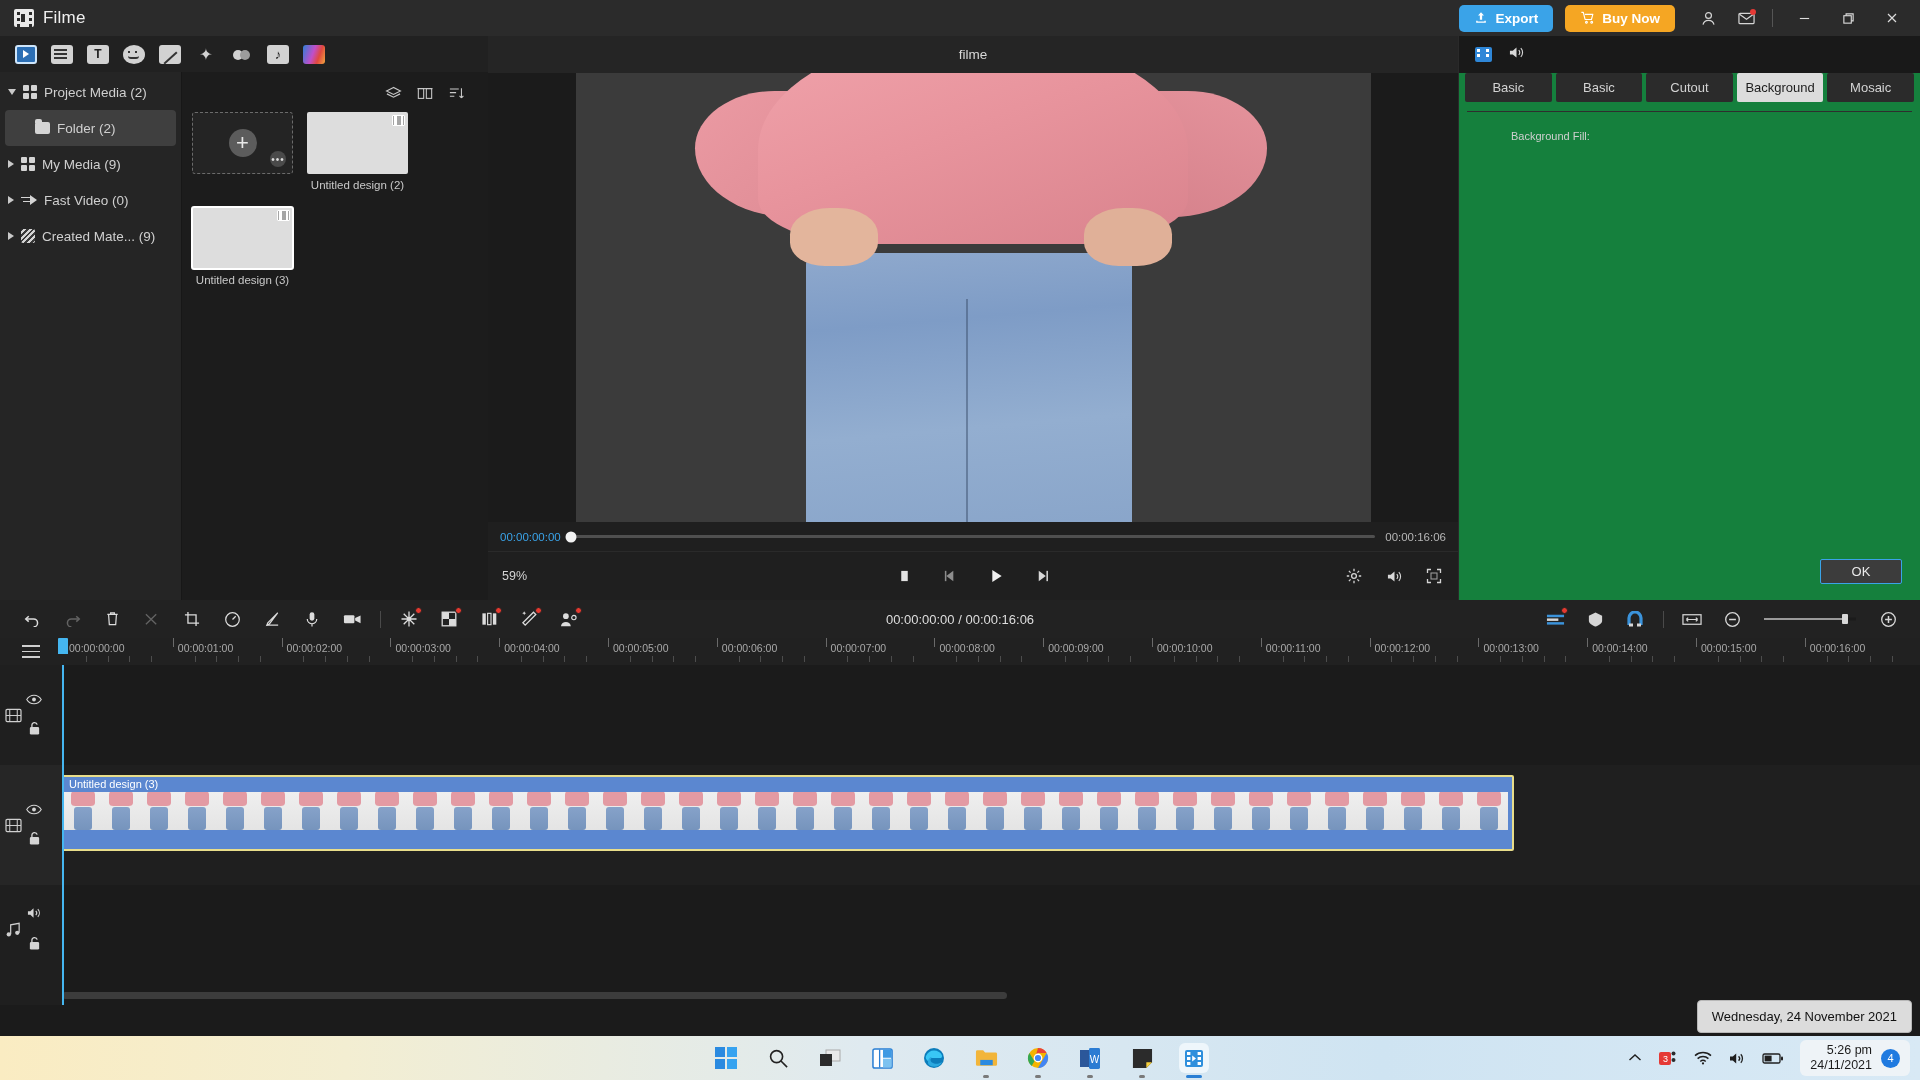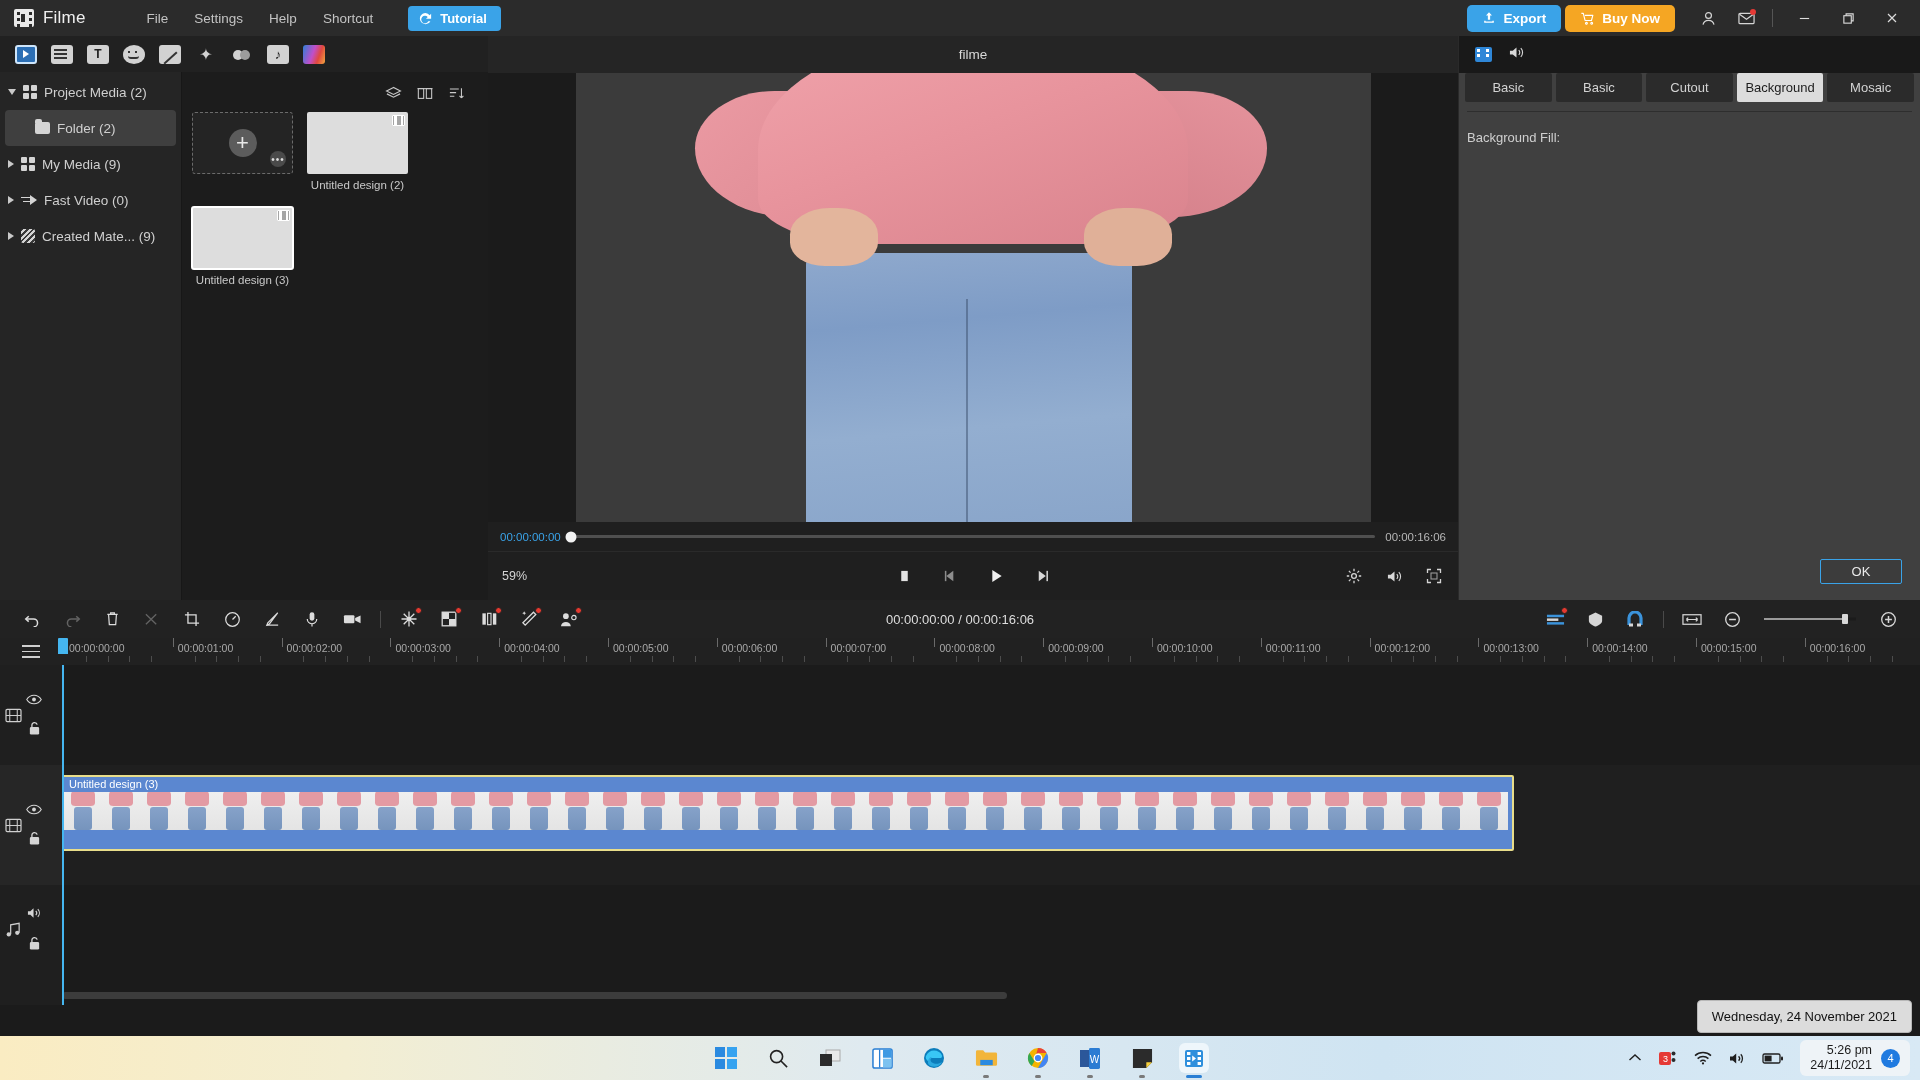--- a/index.html
+++ b/index.html
@@ -37,21 +37,21 @@
     cursor:pointer;
   }
   .tut-ic { width:15px; height:15px; display:inline-block; }
   .tb-right { margin-left:auto; display:flex; align-items:center; gap:0; padding-right:6px; }
   .btn-export, .btn-buy {
     display:flex; align-items:center; gap:7px;
     font-size:13.5px; font-weight:bold; color:#fff;
     border-radius:5px; padding:6px 15px; cursor:pointer;
   }
   .btn-export { background:#3aa3e8; }
-  .btn-buy { background:#f5a623; margin-left:4px;align-items:flex-end; }
+  .btn-buy { background:#f5a623; margin-left:12px; }
   .tb-icon {
     width:34px; height:30px; display:flex; align-items:center; justify-content:center;
     cursor:pointer; position:relative;
   }
   .tb-icon.user { margin-left:16px; }
   .tb-icon.mail { margin-left:4px; }
   .maildot { position:absolute; right:7px; top:6px; width:6px; height:6px; border-radius:50%; background:#e53935; }
   .tb-div { width:1px; height:18px; background:#555; margin:0 9px; }
   .winbtn { width:44px; height:34px; display:flex; align-items:center; justify-content:center; cursor:pointer; }
 
@@ -180,31 +180,31 @@
   .scrub-knob { position:absolute; left:0; top:50%; transform:translate(-50%,-50%);
     width:11px;height:11px;border-radius:50%;background:#f2f2f2; cursor:pointer; }
   .ctrl-row { height:49px; display:flex; align-items:center; padding:0 14px; background:#1f1f1f;
     border-top:1px solid #2a2a2a; position:relative; }
   .zoom-pct { font-size:12.5px; color:#d5d5d5; }
   .transport { position:absolute; left:50%; transform:translateX(-50%); display:flex; align-items:center; gap:26px; }
   .t-btn { cursor:pointer; display:flex; align-items:center; justify-content:center; width:20px; height:20px; }
   .ctrl-right { margin-left:auto; display:flex; align-items:center; gap:20px; }
 
   
-  .rightpanel { position:absolute; left:1458px; top:36px; width:462px; height:564px; background:#404040;
+  .rightpanel { position:absolute; left:1458px; top:36px; width:462px; height:564px; background:#15803d;
     border-left:1px solid #2a2a2a; }
   .rp-head { height:37px; display:flex; align-items:center; gap:16px; padding-left:16px; background:#191919; }
   .rp-tabs { display:flex; padding:0 6px; gap:4px; }
   .rp-tab {
     flex:1; text-align:center; font-size:13px; color:#d3d3d3; padding:7px 0;
     background:#2b2b2b; border-radius:2px; cursor:pointer;
   }
   .rp-tab.active { background:#dcdcdc; color:#1c1c1c; }
   .rp-sep { height:1px; background:#2e2e2e; margin:9px 8px 0 8px; }
-  .rp-label { font-size:13px; color:#cfcfcf; padding:18px 0 0 8px; }
+  .rp-label { font-size:11px; color:#cfcfcf; padding:18px 0 0 8px;margin-left:44px; }
   .rp-select {
     margin:11px 8px 0 8px; height:28px; background:#131313; border:1px solid #3a3a3a;
     display:flex; align-items:center; padding:0 10px; font-size:13px; color:#e2e2e2; cursor:pointer;
     position:relative;
   }
   .sel-caret { position:absolute; right:10px; width:0;height:0;
     border-top:5px solid #cfcfcf;border-left:4px solid transparent;border-right:4px solid transparent; }
   .ok-btn {
     position:absolute; right:18px; bottom:16px; width:82px; height:25px;
     background:#3c3c3c; border:1.5px solid #3aa3e8; border-radius:2px;
@@ -290,32 +290,20 @@
 </style>
 </head>
 <body>
 
 <div class="app">
 
   <div class="titlebar">
     <div class="logo-box">
       <span class="logo-mark"></span>
       <span class="logo-text">Filme</span>
-    </div>
-    <div class="menu">
-      <div class="menu-item">File</div>
-      <div class="menu-item">Settings</div>
-      <div class="menu-item">Help</div>
-      <div class="menu-item">Shortcut</div>
-      <div class="tutorial-btn">
-        <svg class="tut-ic" viewBox="0 0 16 16">
-          <path d="M8 2a6 6 0 1 0 5.2 9H11a4 4 0 1 1-.6-4.6L8.5 8.3H14V3l-1.6 1.6A6 6 0 0 0 8 2z" fill="#fff"></path>
-        </svg>
-        <span>Tutorial</span>
-      </div>
     </div>
 
     <div class="tb-right">
       <div class="btn-export">
         <svg width="14" height="14" viewBox="0 0 16 16">
           <path d="M8 1.5 4.6 5h2.1v5h2.6V5h2.1L8 1.5zM2.5 11v2.5h11V11h-1.6v1H4.1v-1H2.5z" fill="#fff"></path>
         </svg>
         <span>Export</span>
       </div>
       <div class="btn-buy">

